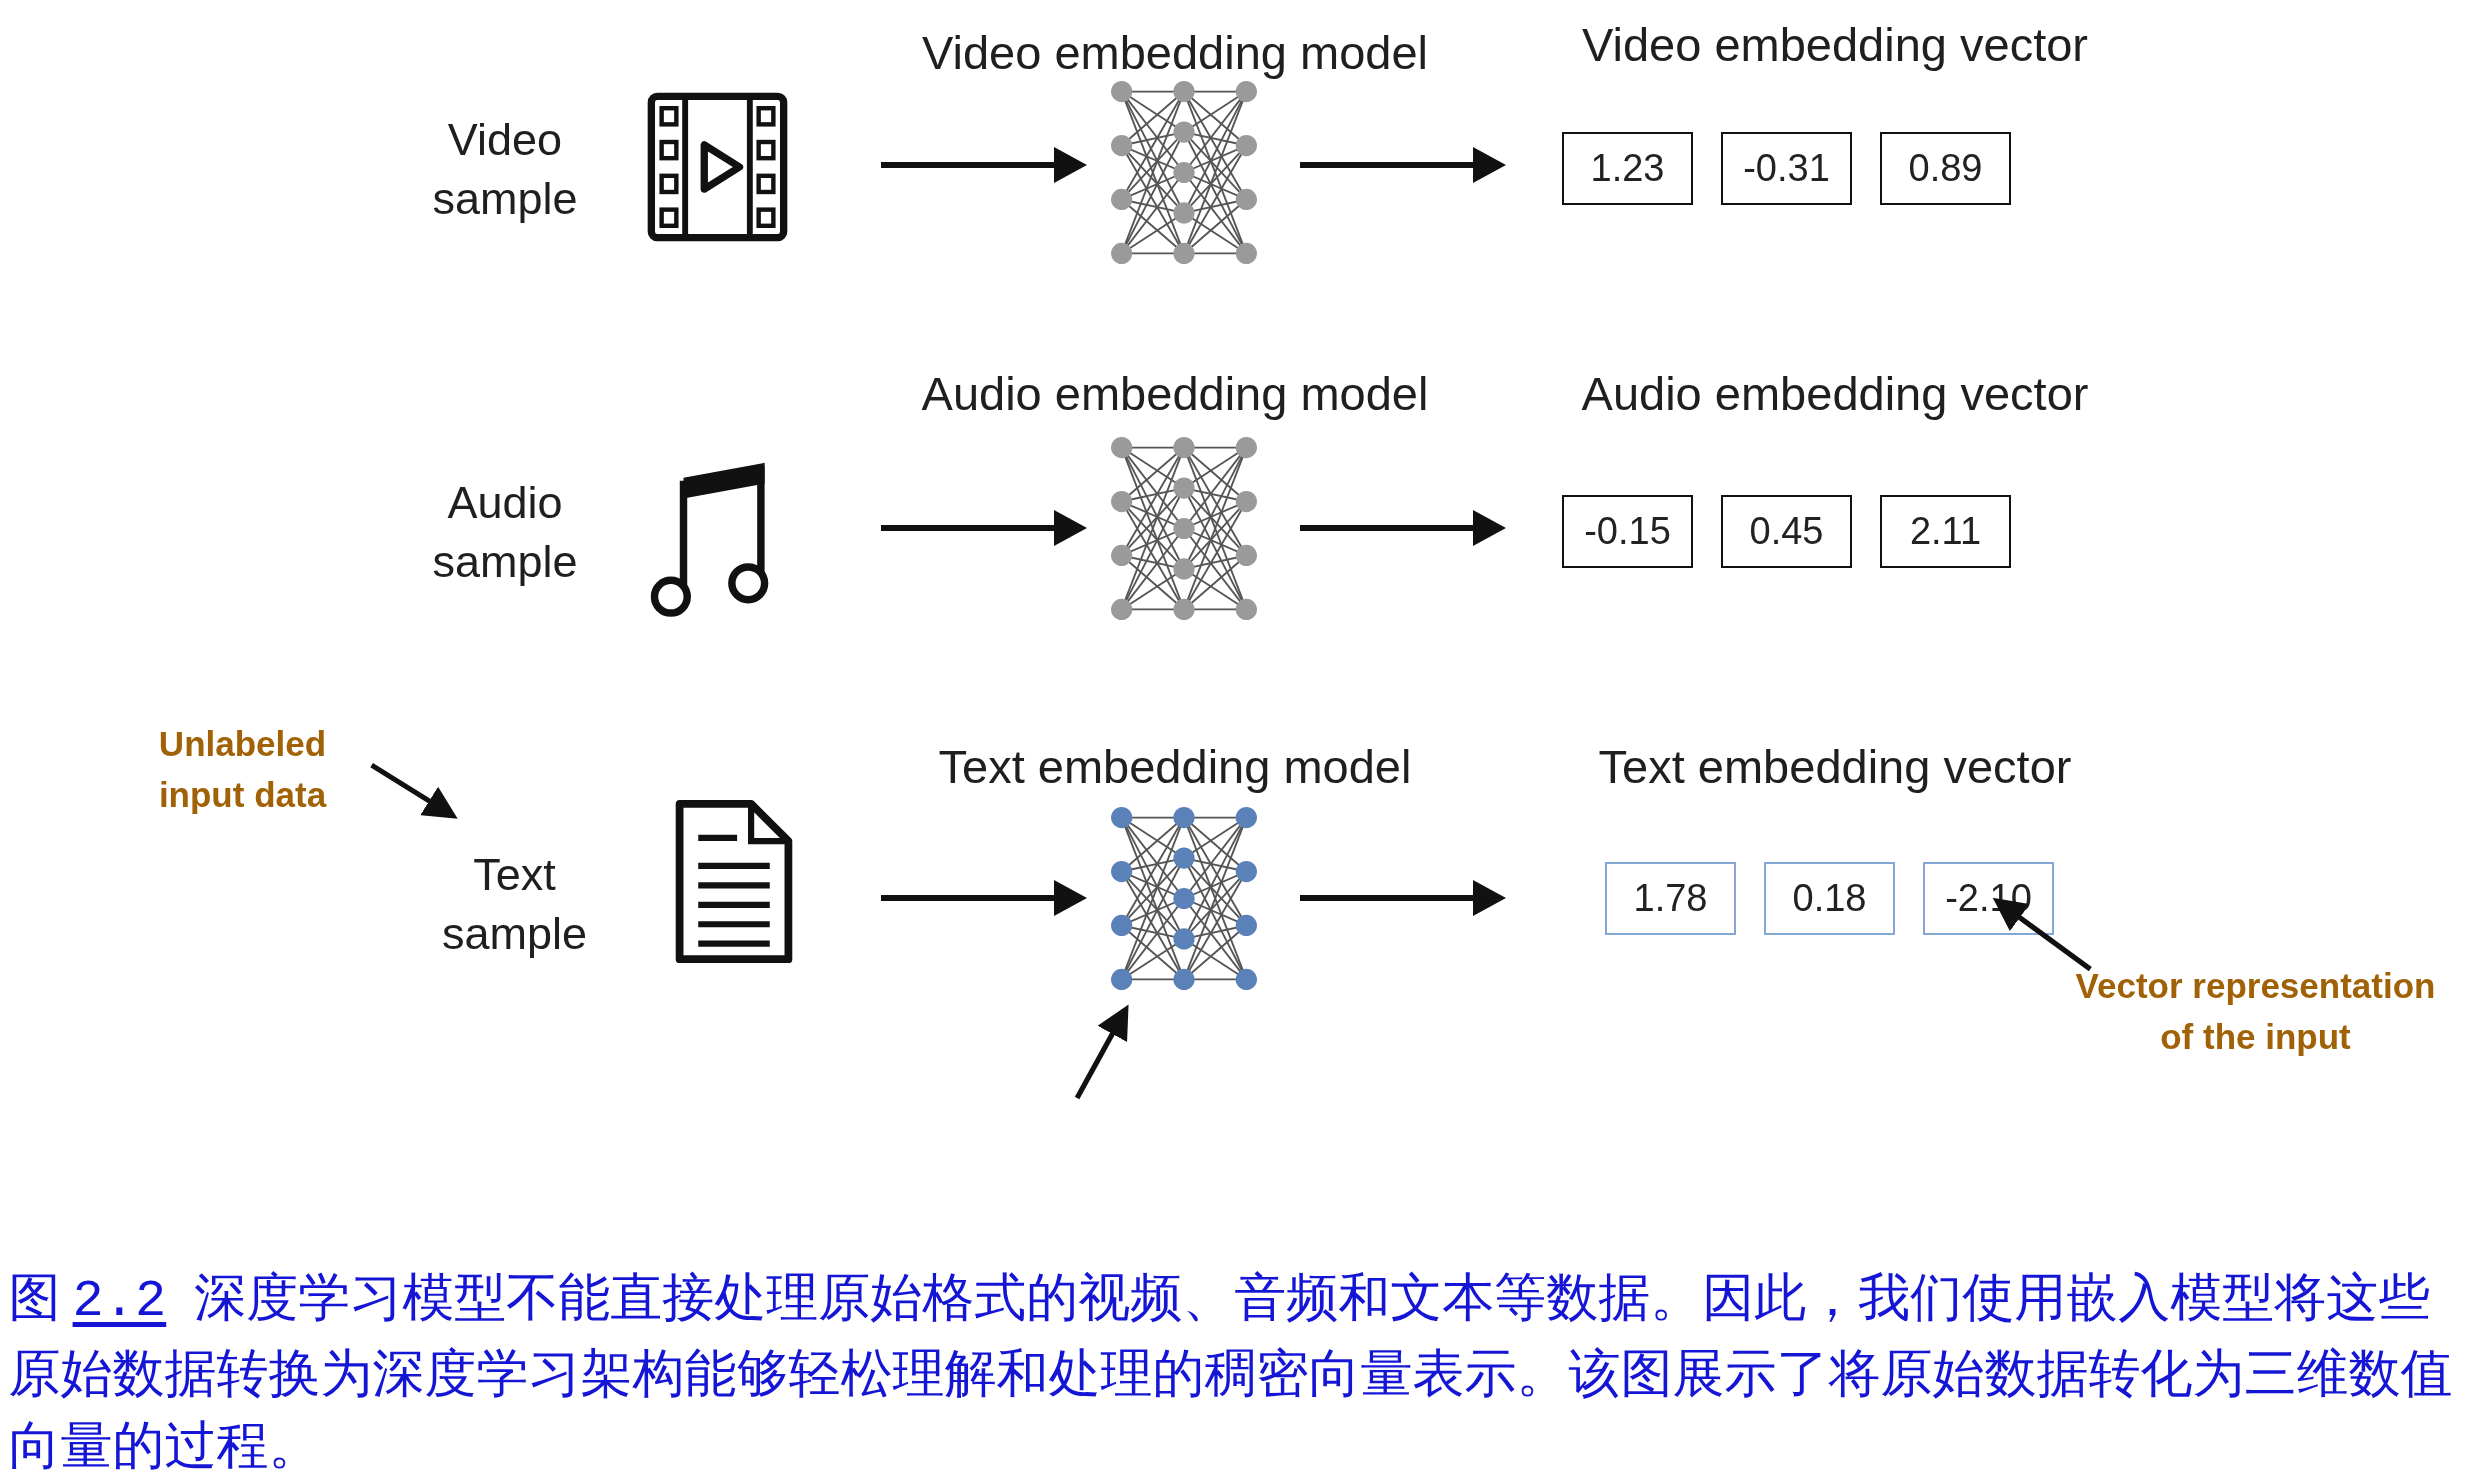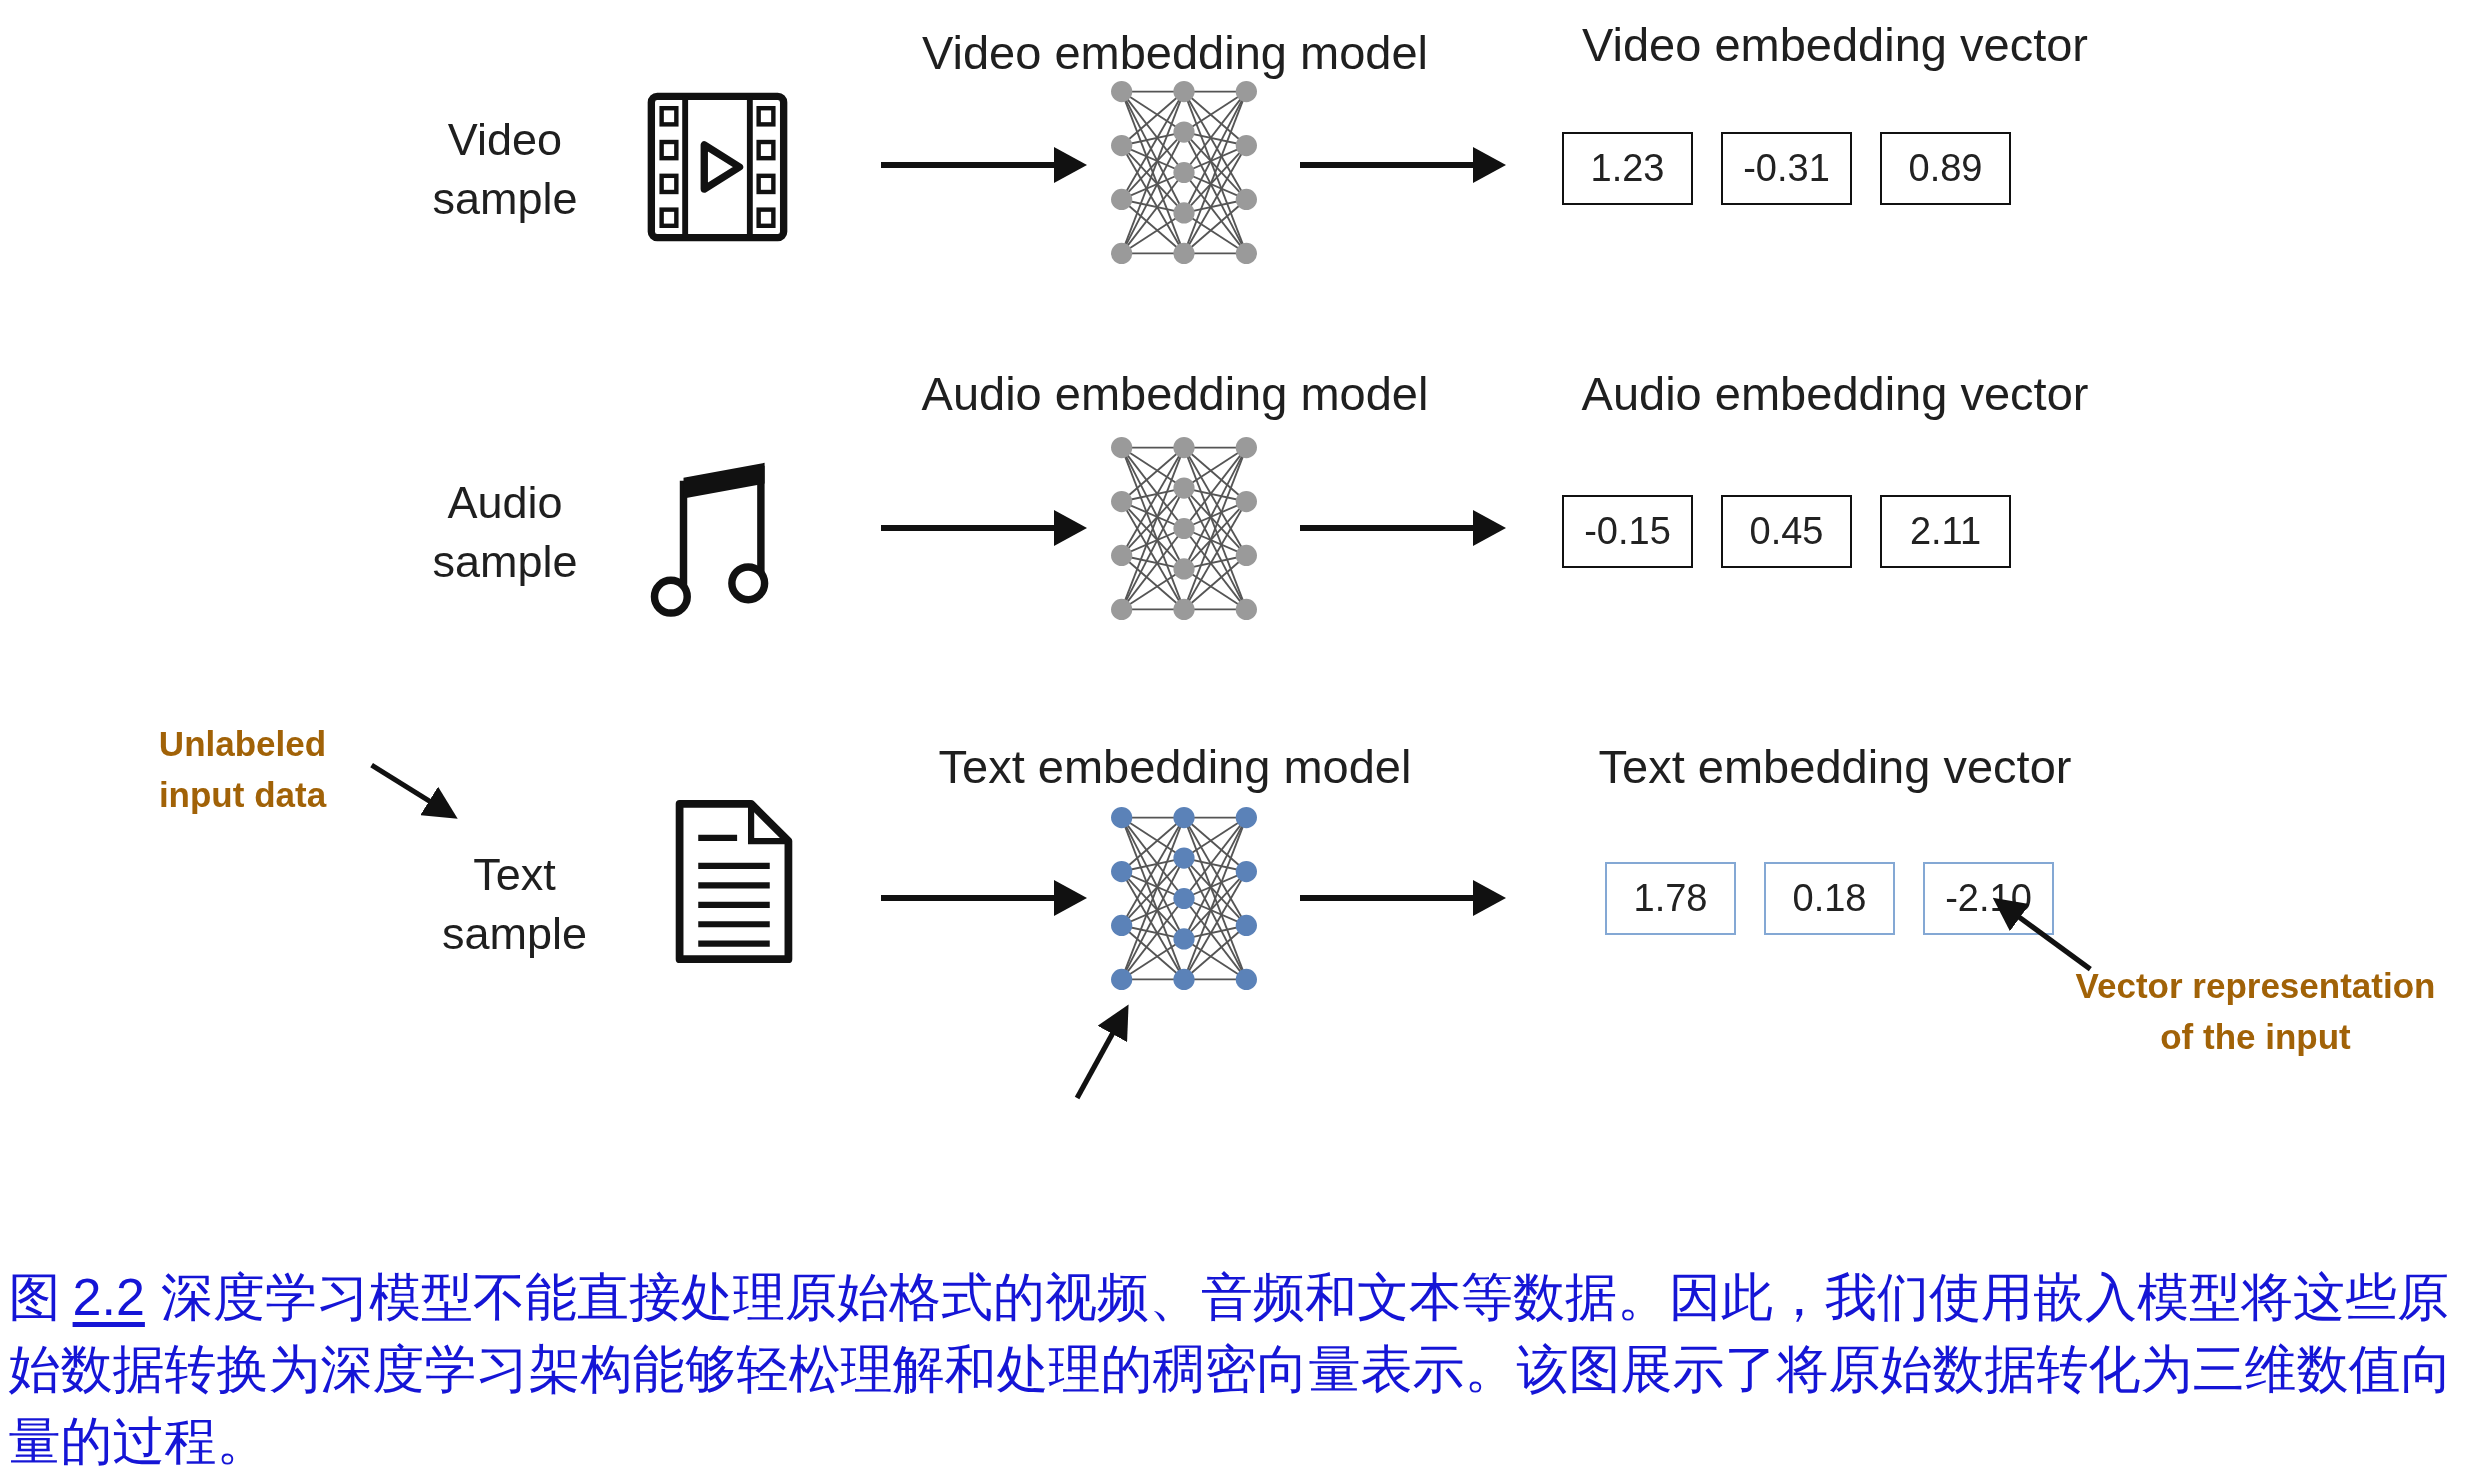--- a/index.html
+++ b/index.html
@@ -27,21 +27,21 @@
   .vrow.highlight .vbox { border-color:#84a8d4; }
 
   .note { position:absolute; font-weight:bold; color:#a16207; line-height:1.45; }
   .note.center { text-align:center; }
 
   .caption {
     position:absolute; left:8.6px; top:1262px; width:2459px;
     font-size:52px; line-height:1.38; color:#1515d6; font-weight:500;
   }
   .caption .fig-label { margin-right:12px; }
-  .caption .fig-num { margin-right:16px; text-decoration:underline; text-underline-offset:7px; }
+  .caption .fig-num { margin-right:28px; text-decoration:underline; text-underline-offset:7px;font-family:Liberation Mono, monospace; }
 </style>
 </head>
 <body>
 
 <div class="canvas">
 
   <div class="title" style="left:907px; top:17.3px;margin-top:8px;">Video embedding model</div>
   <div class="title" style="left:1567px; top:17.3px;">Video embedding vector</div>
 
   <div class="sample-label" style="left:397px; top:110px; width:216px;">Video sample</div>

